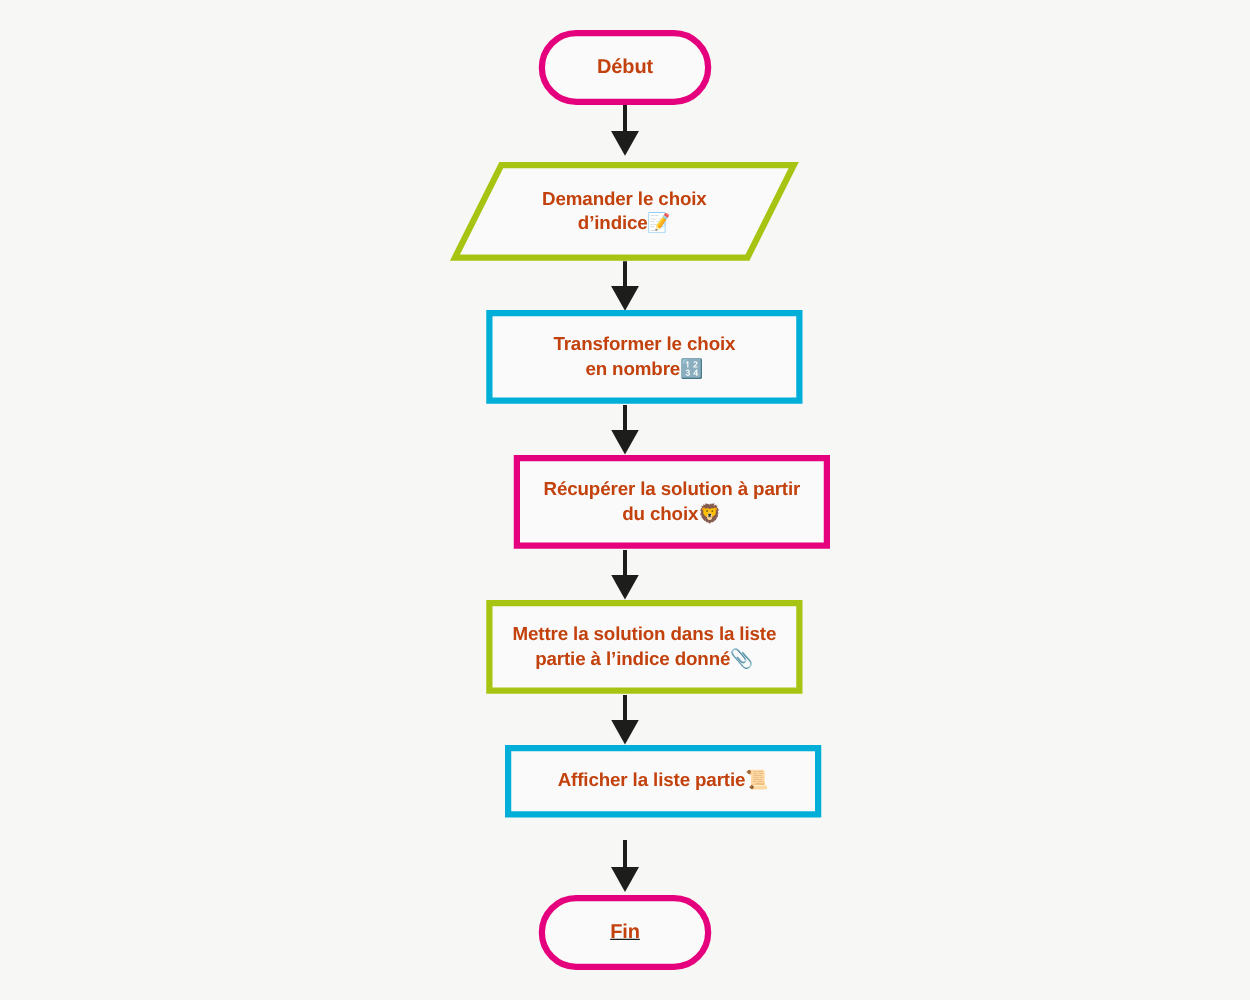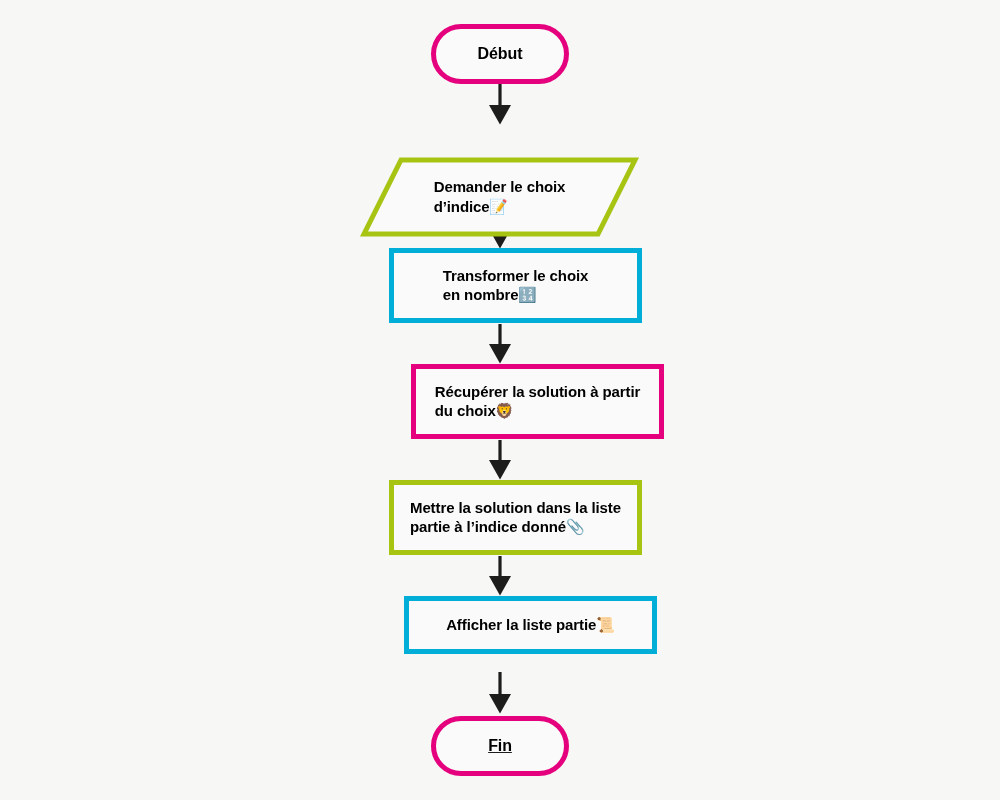--- a/index.html
+++ b/index.html
@@ -20,22 +20,22 @@
     position: relative;
     width: 1000px;
     height: 800px;
   }
 
   
   .node-label {
     font-size: 15px;
     font-weight: bold;
     line-height: 1.28;
-    text-align: left;
-    color: #000000;
+    text-align: center;
+    color: #c2410c;
     white-space: pre-line;
     letter-spacing: -0.1px;
   }
 
   
   .terminator {
     position: absolute;
     display: flex;
     align-items: center;
     justify-content: center;
@@ -52,21 +52,20 @@
     align-items: center;
     justify-content: center;
     background: #fafafa;
     border-style: solid;
     margin-left: 15px;
   }
 
   
   .io-wrap {
     position: absolute;
-    margin-top: 28px;
   }
   .io-wrap svg {
     position: absolute;
     left: 0;
     top: 0;
     overflow: visible;
   }
   .io-wrap .io-text {
     position: absolute;
     left: 0;

